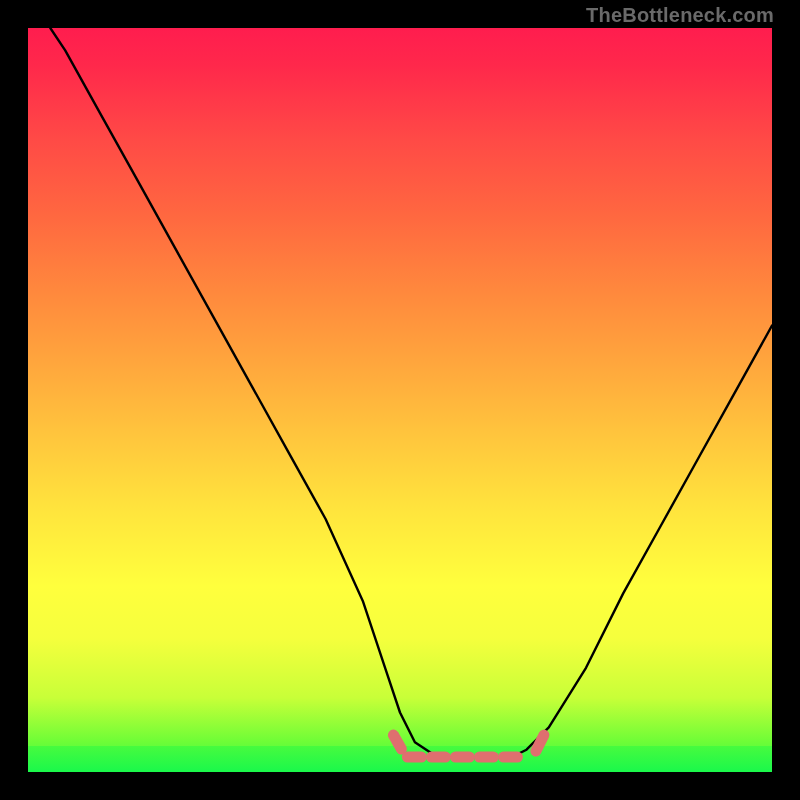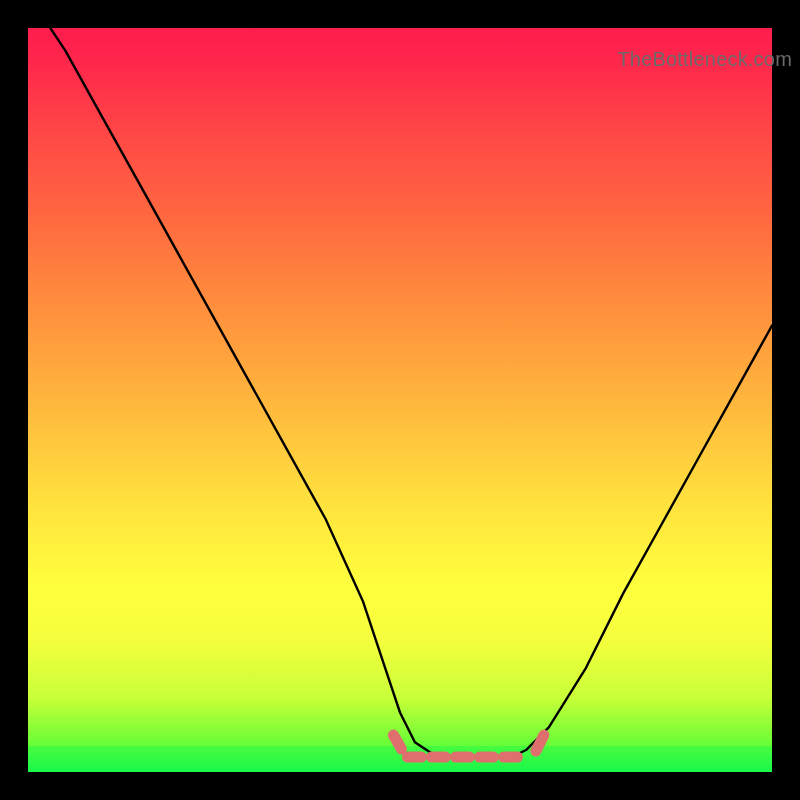--- a/index.html
+++ b/index.html
@@ -33,28 +33,27 @@
       #ff873d 65%,
       #ff6740 75%,
       #ff4a46 85%,
       #ff284b 95%,
       #ff1d4e 100%
     );
   }
   .watermark {
     position: absolute;
     top: 4px;
-    right: 8px;
+    right: 26px;
     font-family: Arial, Helvetica, sans-serif;
     font-size: 20px;
-    font-weight: 400;
+    font-weight: 700;
     color: #6a6a6a;
     letter-spacing: 0.2px;
     z-index: 3;
-    margin-top: 44px;
   }
   svg.curve {
     position: absolute;
     left: 0;
     top: 0;
     width: 744px;
     height: 744px;
     z-index: 2;
   }
   .green-strip {

